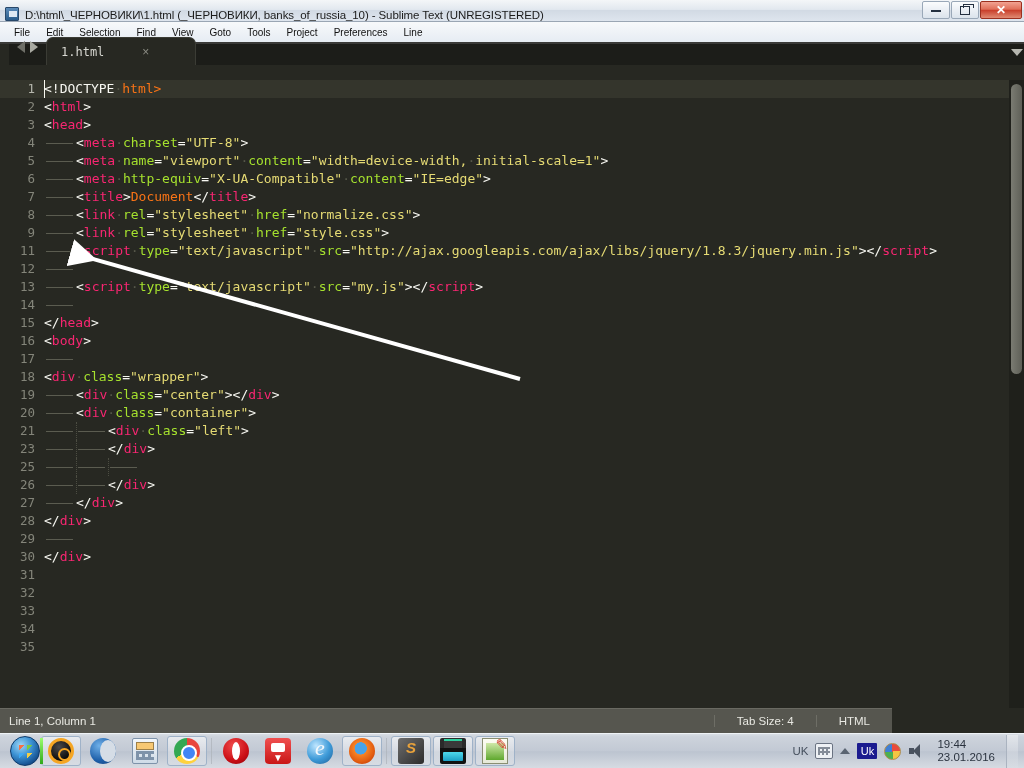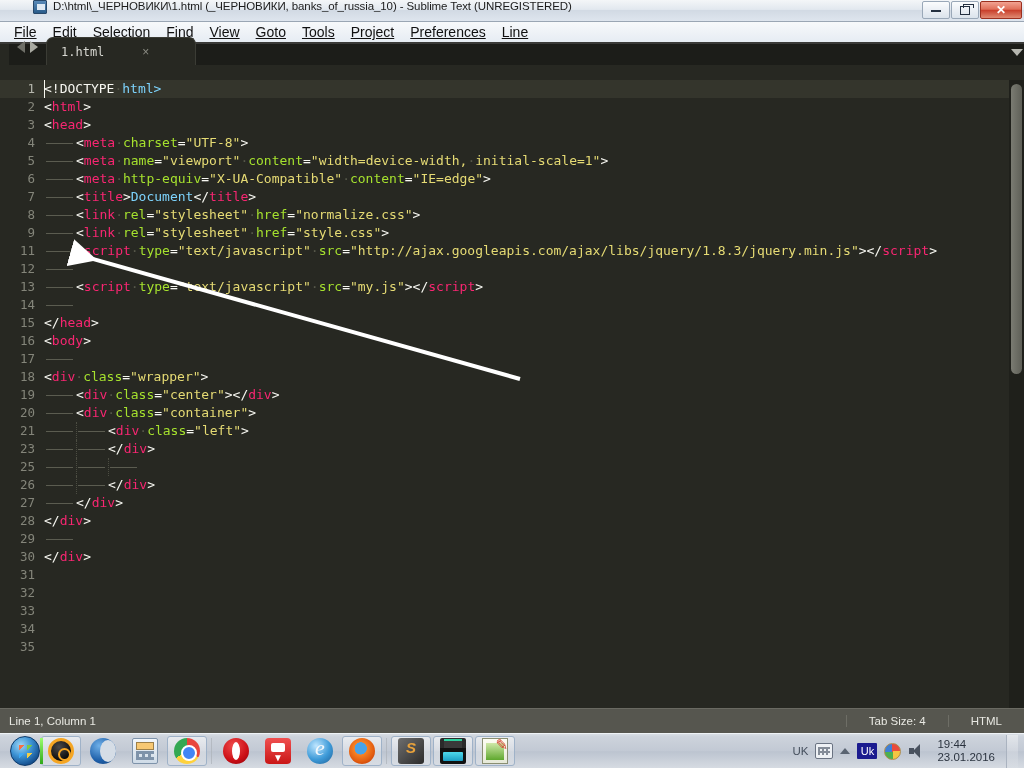--- a/index.html
+++ b/index.html
@@ -7,21 +7,21 @@
     width: 1024px; height: 768px; overflow: hidden;
     font-family: "Liberation Sans", sans-serif;
     background: #272822;
   }
 
   
   #titlebar {
     position: absolute; left: 0; top: 0; width: 1024px; height: 22px;
     background: linear-gradient(to bottom, #f4f6f8 0%, #e2e8ef 45%, #d2dae4 50%, #dee5ee 100%);
     border-bottom: 1px solid #9aa6b4;
-    display: flex; align-items: flex-start; padding-left: 28px;
+    display: flex; align-items: flex-end;
   }
   #app-icon {
     width: 14px; height: 14px; margin-left: 5px; margin-right: 6px;
     background: linear-gradient(to bottom, #5a8ab8, #2a5c8a);
     border: 1px solid #28486a; border-radius: 1px;
     position: relative; flex: none;
   }
   #app-icon::after {
     content: ""; position: absolute; left: 3px; top: 3px; width: 8px; height: 6px;
     background: #dfe9f3;
@@ -48,21 +48,21 @@
   .glyph-max::before { content:""; position:absolute; left:2px; top:-3px; width:9px; height:3px; border:1px solid #243040; border-bottom:none; }
 
   
   #menubar {
     position: absolute; left: 0; top: 22px; width: 1024px; height: 22px;
     background: linear-gradient(to bottom, #f7f9fb, #e6ecf3);
     border-bottom: 2px solid #3a3a38;
     display: flex; align-items: center; padding-left: 6px;
   }
   .menu-item {
-    font-size: 14px; color: #101010; padding: 2px 8px; white-space: nowrap; text-decoration: underline;
+    font-size: 10px; color: #101010; padding: 2px 8px; white-space: nowrap;
   }
 
   
   #tabbar {
     position: absolute; left: 9px; top: 44px; width: 1024px; height: 21px;
     background: #1c1d19; display: flex; align-items: flex-end;
   }
   #tab-nav { display: flex; align-items: center; gap: 5px; padding: 0 8px 12px 8px; }
   .tri { width: 0; height: 0; }
   .tri-left { border-top: 6px solid transparent; border-bottom: 6px solid transparent; border-right: 8px solid #6e6f68; }
@@ -95,21 +95,21 @@
   .gutter {
     width: 44px; flex: none; text-align: right; padding-right: 9px;
     color: #84857a; font-size: 12.5px; position: relative;
   }
   .code-line.active .gutter { color: #b6b7ad; }
   .code { flex: 1; position: relative; }
   
   .t-tag   { color: #f92672; }
   .t-attr  { color: #a6e22e; }
   .t-str   { color: #e6db74; }
-  .t-txt   { color: #7dd3fc; }
+  .t-txt   { color: #f97316; }
   .t-punc  { color: #f8f8f2; }
   .t-dot   { color: #56574a; }
   
   .tabmark {
     display: inline-block; width: 32px; height: 18px; vertical-align: top;
     position: relative;
   }
   .tabmark::after {
     content: ""; position: absolute; left: 2px; right: 3px; top: 9px;
     border-top: 1px solid #5b5c50;
@@ -130,21 +130,21 @@
   #vthumb {
     position: absolute; right: 2px; top: 4px; width: 11px; height: 290px;
     background: linear-gradient(to right, #7a7b72, #5e5f57);
     border-radius: 6px;
   }
   
   #arrow-overlay { position: absolute; left: 0; top: 0; width: 1024px; height: 768px; pointer-events: none; }
 
   
   #statusbar {
-    position: absolute; left: 0; top: 708px; width: 1024px; height: 25px;
+    position: absolute; left: 0; top: 708px; width: 892px; height: 25px;
     background: #56564f; border-top: 1px solid #6a6a62;
     display: flex; align-items: center;
     color: #e8e8e2; font-size: 11.5px;
   }
   #status-left { padding-left: 9px; }
   #status-right { margin-left: auto; display: flex; align-items: center; }
   .status-cell { padding: 0 22px; border-left: 1px solid #6e6e66; }
 
   
   #taskbar {

